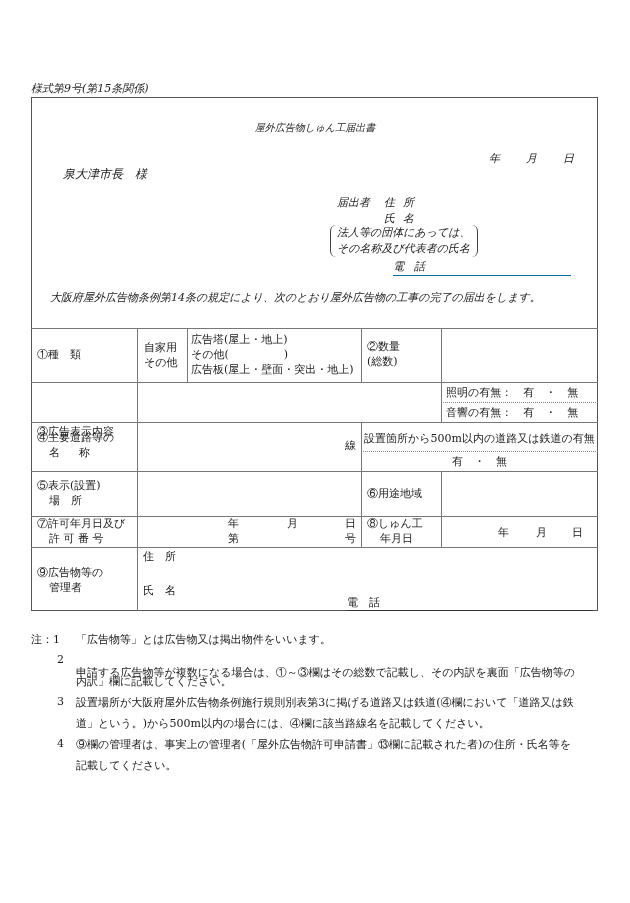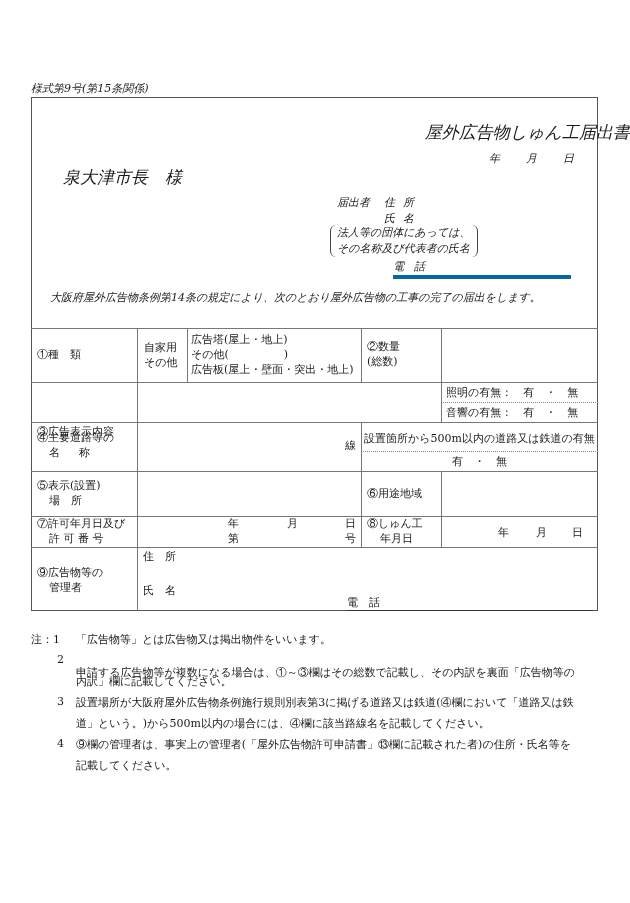--- a/index.html
+++ b/index.html
@@ -9,34 +9,34 @@
     color: #1a1a1a; font-size: 11px;
   }
   .abs { position: absolute; white-space: nowrap; font-style: italic; }
   .form-label { left: 31px; top: 81px; font-size: 11px; }
 
   
   .frame {
     position: absolute; left: 31px; top: 97px; width: 567px; height: 514px;
     border: 1px solid #555; box-sizing: border-box;
   }
-  .title { left: 0; width: 100%; text-align: right; top: 121px; font-size: 17px; }
+  .title { left: 0; width: 100%; text-align: center; top: 121px; font-size: 10px; }
   .date-top { top: 151px; font-size: 11px; }
-  .mayor { left: 63px; top: 166px; font-size: 17px; }
+  .mayor { left: 63px; top: 166px; font-size: 12px; }
   .applicant-label { left: 337px; top: 195px; font-size: 11px; }
   .addr-label { left: 384px; top: 195px; font-size: 11px; letter-spacing: 8px; text-align: right; }
   .name-label { left: 384px; top: 211px; font-size: 11px; letter-spacing: 8px; }
   .corp-note {
     left: 330px; top: 225px; font-size: 11px; line-height: 16px;
     padding: 0 6px; border-left: 1px solid #444; border-right: 1px solid #444;
     border-radius: 6px;
   }
   .phone-top {
     left: 393px; top: 259px; width: 178px; font-size: 11px;
-    border-bottom: 4px solid #0369a1; padding-bottom: 1px; letter-spacing: 10px;
+    border-bottom: 1px solid #0369a1; padding-bottom: 1px; letter-spacing: 10px;
   }
   .statement { left: 50px; top: 290px; font-size: 11px; }
 
   
   .tbl-line-h { position: absolute; height: 1px; background: #777; }
   .tbl-line-v { position: absolute; width: 1px; background: #777; }
   .dotted { background: none !important; border-top: 1px dotted #888; height: 0 !important; }
   .cell { position: absolute; font-size: 11px; line-height: 14px; white-space: nowrap; }
   .note-row { position: absolute; font-size: 11px; white-space: nowrap; }
 </style>

